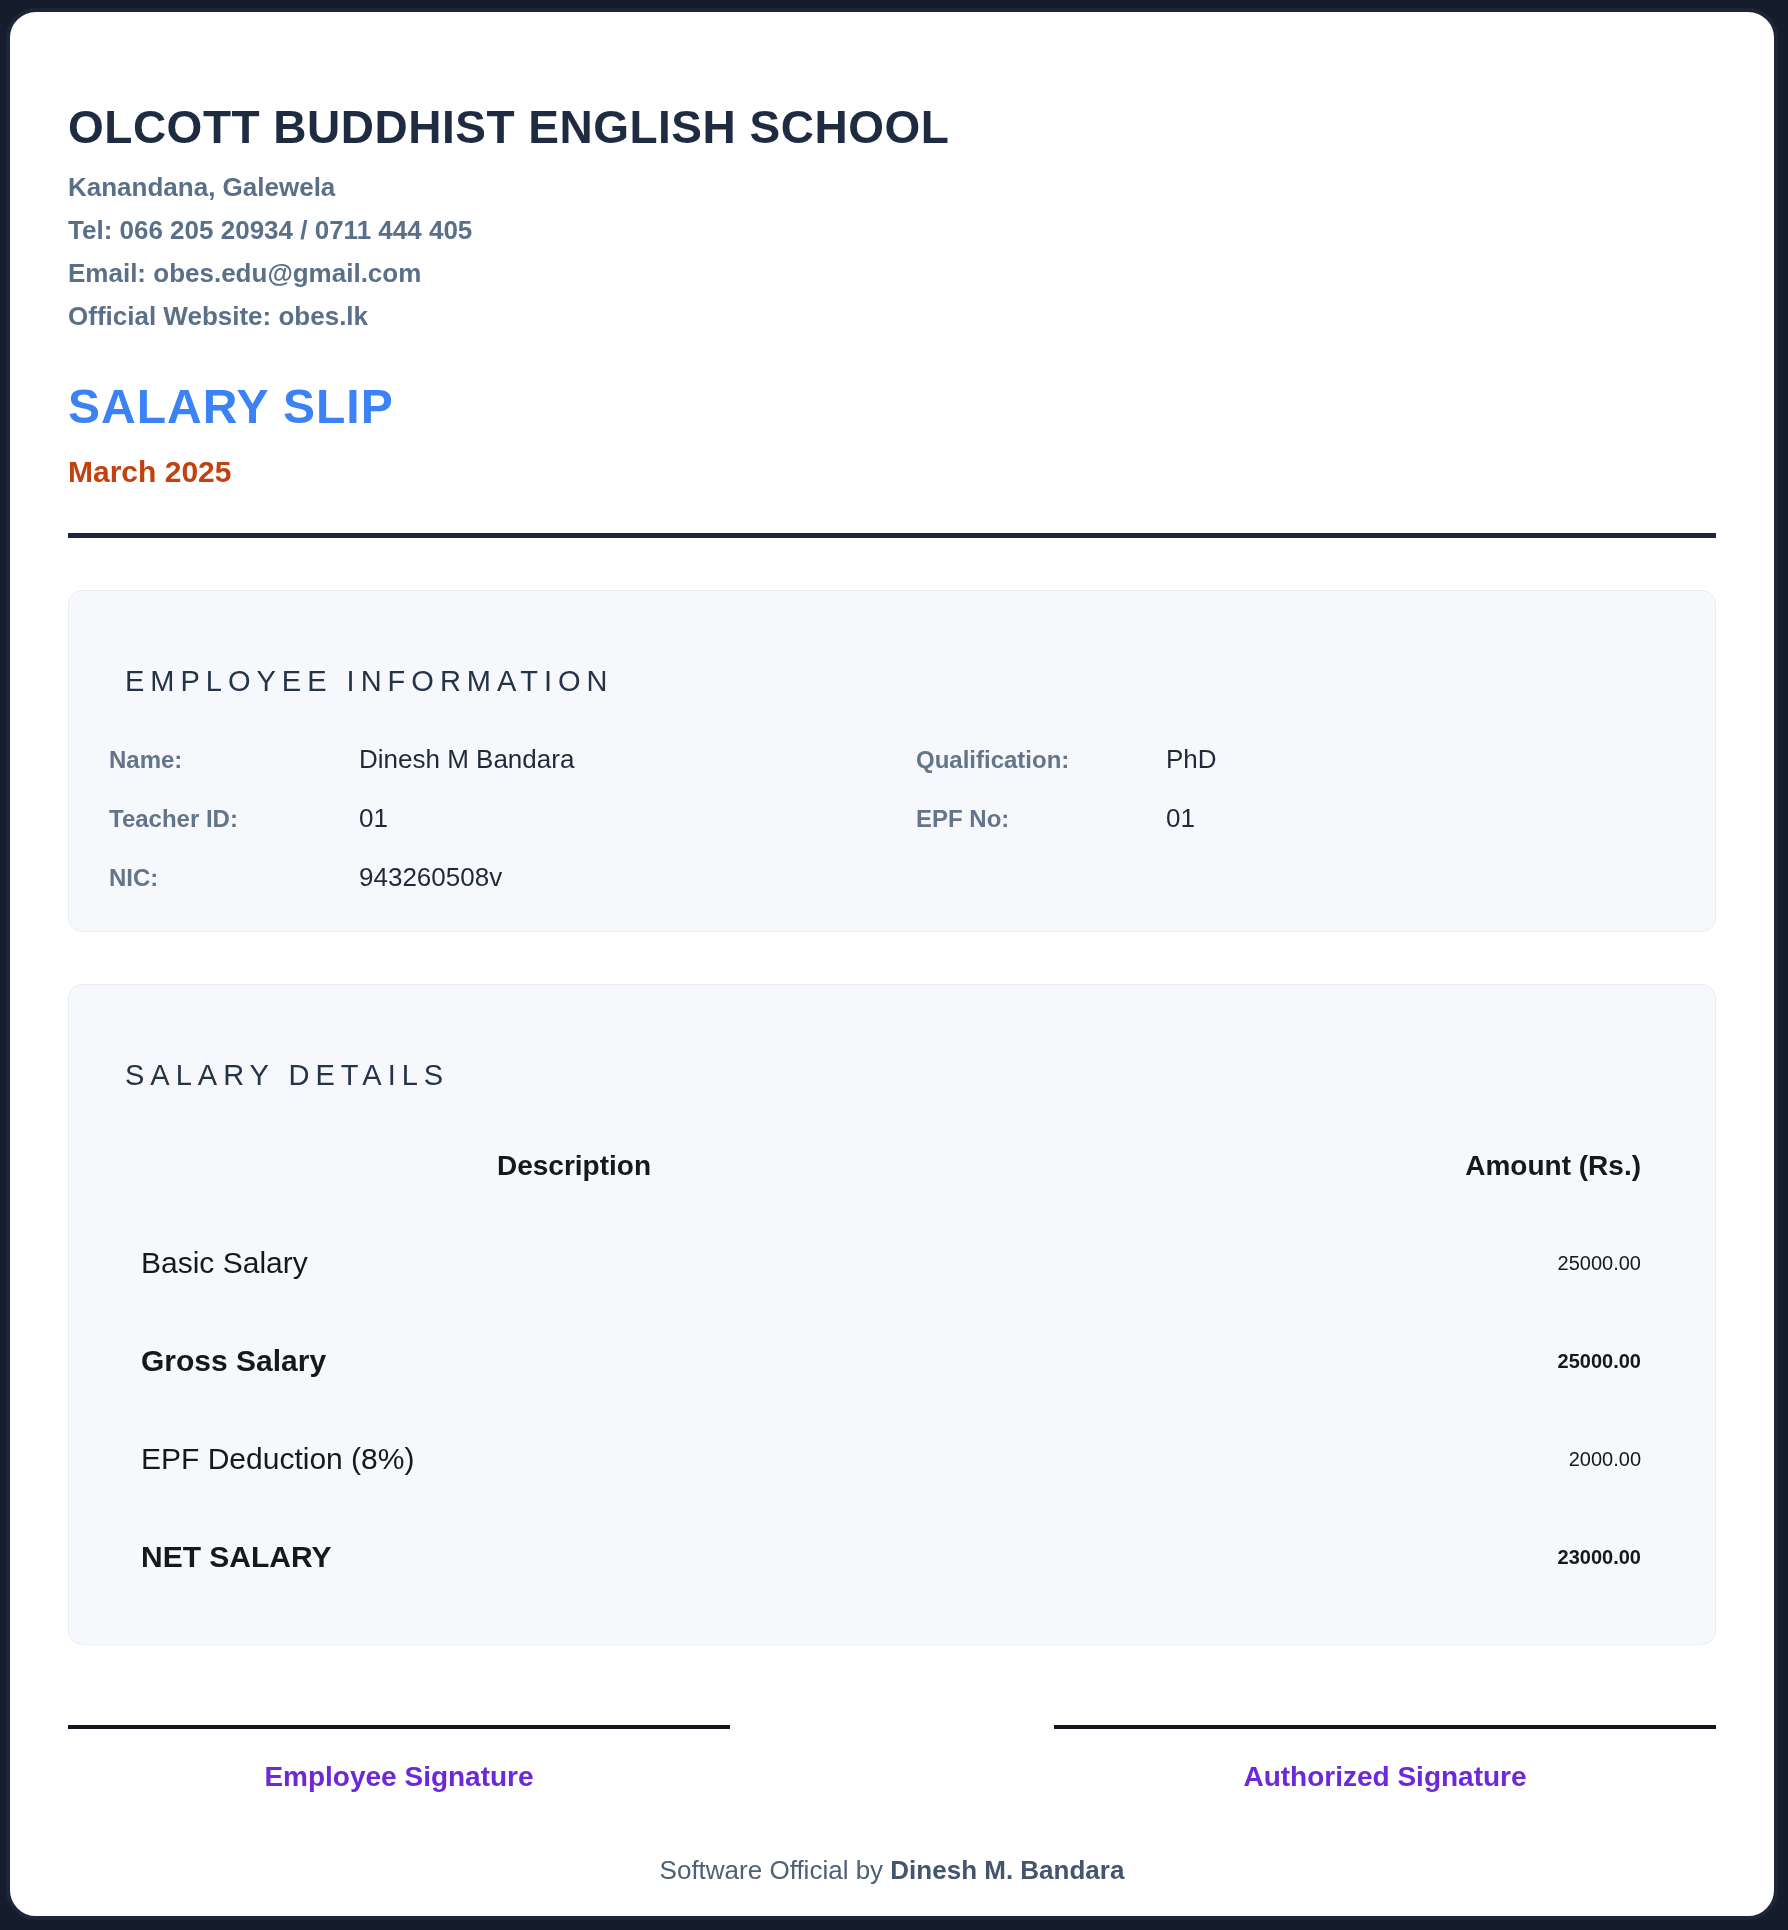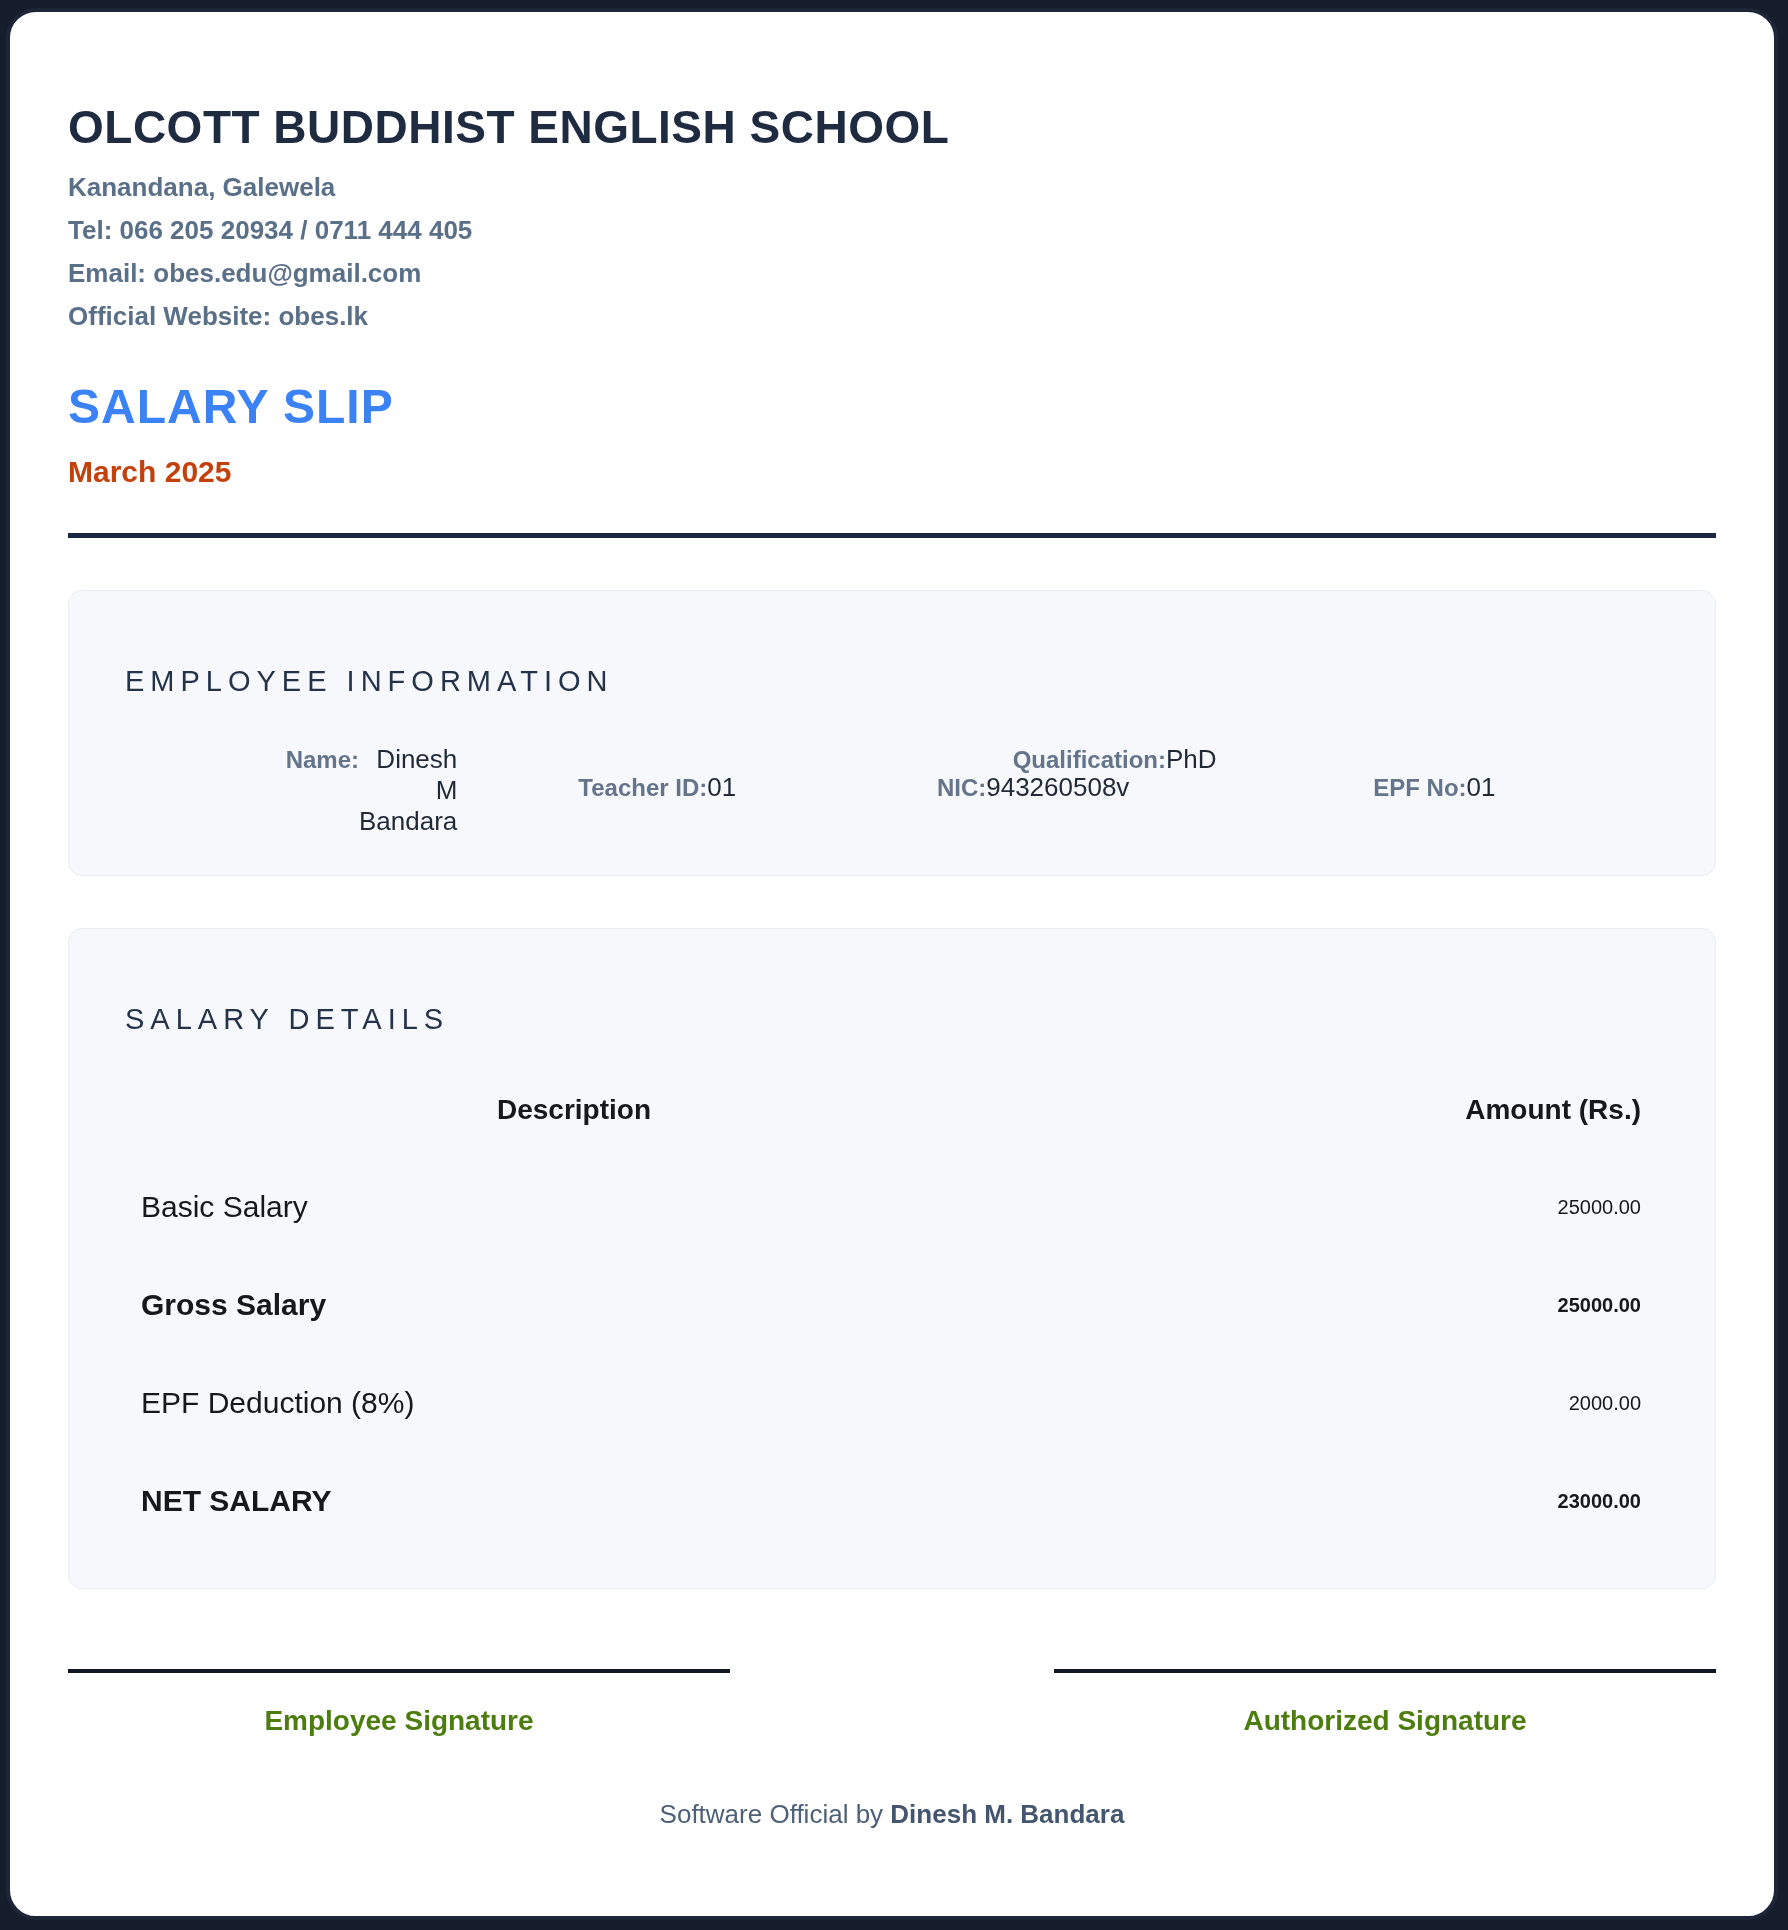--- a/index.html
+++ b/index.html
@@ -54,21 +54,21 @@
   }
   .section-title{
     margin:16px;font-size:29px;line-height:1;
     font-weight:400;color:#25334a;letter-spacing:6px;
   }
   
   .info-grid{
     display:grid;grid-template-columns:807px 1fr;
     margin-top:48px;
   }
-  .info-col{display:flex;flex-direction:row;text-align:right;}
+  .info-col{display:flex;flex-direction:column;}
   .info-row{display:flex;align-items:baseline;margin-top:28px;}
   .info-row:first-child{margin-top:0;}
   .info-label{
     width:250px;flex:0 0 250px;
     font-size:24px;font-weight:700;color:#64748b;
   }
   .info-value{
     font-size:26px;font-weight:400;color:#1f2937;
   }
   
@@ -85,21 +85,21 @@
   .srow.bold .sdesc,.srow.bold .samt{font-weight:700;}
   
   .sig-area{
     display:flex;justify-content:space-between;
     margin-top:80px;
   }
   .sig-block{width:662px;}
   .sig-line{height:0;border-top:4px solid #0f1722;}
   .sig-label{
     margin-top:32px;text-align:center;
-    font-size:28px;font-weight:600;color:#4d7c0f;
+    font-size:28px;font-weight:600;color:#6d28d9;
   }
   
   .footer{
     margin-top:62px;text-align:center;
     font-size:26px;color:#4e6077;
   }
   .footer b{font-weight:700;color:#44566e;}
 </style>
 </head>
 <body>

